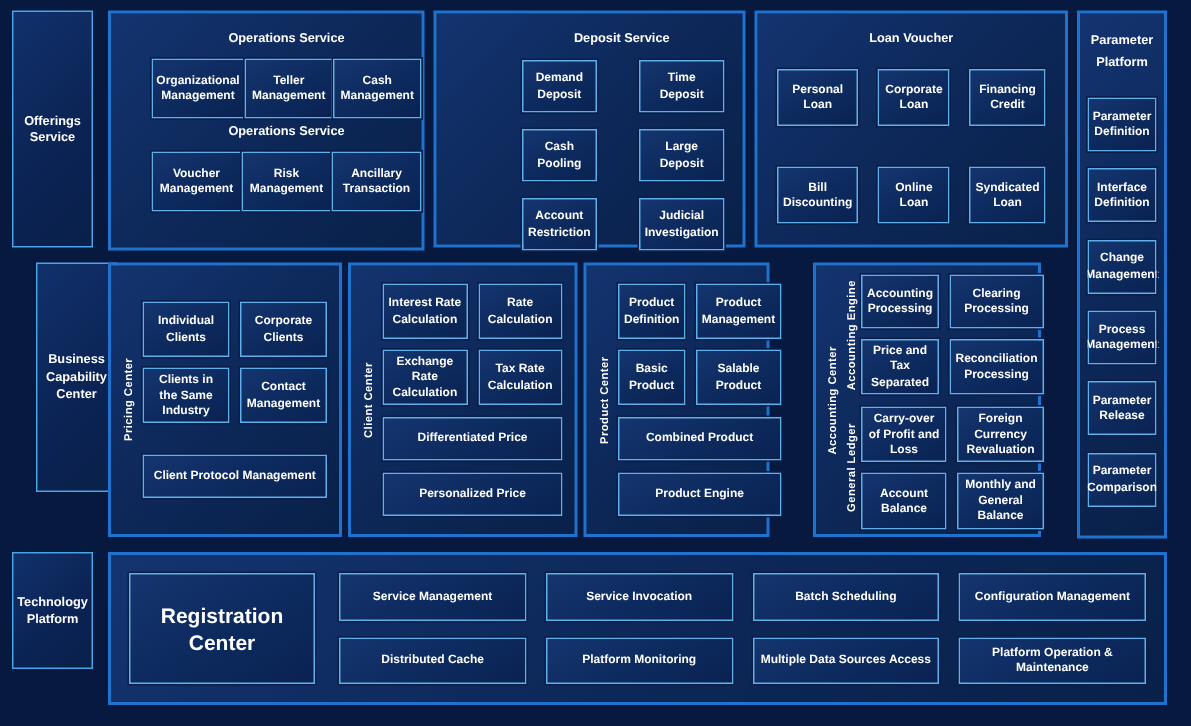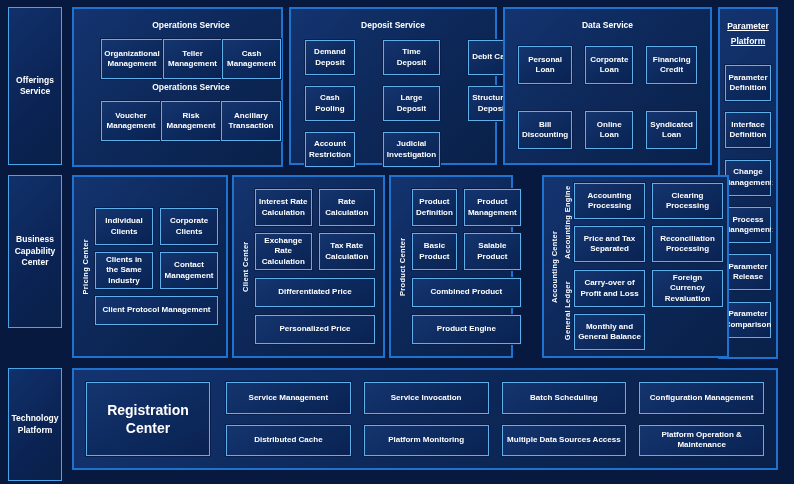--- a/index.html
+++ b/index.html
@@ -4,52 +4,52 @@
 <style>
   html,body{margin:0;padding:0;background:#07193f;}
   .canvas{position:relative;width:794px;height:484px;background:#07193f;overflow:hidden;
           font-family:"Liberation Sans",sans-serif;-webkit-font-smoothing:antialiased;}
   
   .rail{position:absolute;left:8px;width:54px;box-sizing:border-box;
         border:1px solid #4aa4e8;background:linear-gradient(135deg,#11316b 0%,#0b2354 60%,#092049 100%);
         display:flex;align-items:center;justify-content:center;text-align:center;
         color:#fff;font-weight:bold;font-size:8.5px;line-height:1.35;padding:3px;}
   #rail-offerings{top:7px;height:158px;}
-  #rail-business{top:175px;height:153px;}
-  #rail-technology{top:368px;height:113px;}
+  #rail-business{top:175px;height:153px;margin-left:16px;}
+  #rail-technology{top:368px;height:78px;}
   
   .panel{position:absolute;box-sizing:border-box;border:2px solid #1f72cd;
          background:linear-gradient(135deg,#143470 0%,#0d2859 50%,#092149 100%);}
   #ops{left:72px;top:7px;width:211px;height:160px;padding-left:27px;}
-  #dep{left:289px;top:7px;width:208px;height:158px;}
+  #dep{left:289px;top:7px;width:208px;height:158px;padding-left:43px;}
   #loan{left:503px;top:7px;width:209px;height:158px;}
   #param{left:718px;top:7px;width:60px;height:352px;display:flex;flex-direction:column;}
-  #pricing{left:72px;top:175px;width:156px;height:183px;align-items:center;}
+  #pricing{left:72px;top:175px;width:156px;height:183px;}
   #client{left:232px;top:175px;width:153px;height:183px;}
   #product{left:389px;top:175px;width:124px;height:183px;}
-  #accounting{left:542px;top:175px;width:187px;height:183px;display:flex;padding:6px 4px;}
+  #accounting{left:542px;top:175px;width:152px;height:183px;display:flex;padding:6px 4px;}
   #tech{left:72px;top:368px;width:706px;height:102px;display:flex;gap:16px;padding:12px 12px;}
   .panel-title{color:#fff;font-weight:bold;font-size:8.5px;text-align:center;padding-top:11px;}
   
   .box{box-sizing:border-box;border:1px solid #5fb0ea;outline:1px solid #0a1e4a;
        background:linear-gradient(150deg,#15356f 0%,#0d2a5e 55%,#0a2252 100%);
        display:flex;align-items:center;justify-content:center;text-align:center;
        color:#fff;font-weight:bold;font-size:8px;line-height:1.3;padding:2px 3px;}
   
   .ops-row{display:flex;justify-content:space-evenly;margin-top:9px;}
   .ops-row .box{width:62px;height:40px;}
   .ops-sub{color:#fff;font-weight:bold;font-size:8.5px;text-align:center;margin-top:3px;}
   
   .dep-grid{display:grid;grid-template-columns:repeat(3,1fr);gap:11px 28px;padding:10px 14px 0;}
   .dep-grid .box{height:35px;}
   
   .loan-grid{display:grid;grid-template-columns:repeat(3,1fr);gap:27px 13px;padding:16px 13px 0;}
   .loan-grid .box{height:38px;}
   
-  .param-title{color:#fff;font-weight:bold;font-size:8.5px;text-align:center;padding:10px 2px 0;line-height:1.8;text-decoration:underline;}
+  .param-title{color:#fff;font-weight:bold;font-size:8.5px;text-align:center;padding:10px 2px 0;line-height:1.8;}
   .param-stack{flex:1;display:flex;flex-direction:column;justify-content:space-evenly;padding:4px 5px 8px;}
   .param-stack .box{height:36px;}
   
   .mid{display:flex;padding:6px 5px;}
   .vlabel{writing-mode:vertical-rl;transform:rotate(180deg);color:#fff;font-weight:bold;
           font-size:7.5px;width:13px;display:flex;align-items:center;justify-content:center;
           text-align:center;letter-spacing:.3px;}
   .mid-content{flex:1;display:flex;flex-direction:column;justify-content:space-evenly;gap:7px;padding:5px 3px;}
   .grid2{display:grid;grid-template-columns:1fr 1fr;gap:7px;}
   .grid2 .box{height:37px;}
@@ -97,21 +97,21 @@
       <div class="box">Debit Card</div>
       <div class="box">Cash Pooling</div>
       <div class="box">Large Deposit</div>
       <div class="box">Structured Deposit</div>
       <div class="box">Account Restriction</div>
       <div class="box">Judicial Investigation</div>
     </div>
   </div>
 
   <div class="panel" id="loan">
-    <div class="panel-title">Data Service</div>
+    <div class="panel-title">Loan Voucher</div>
     <div class="loan-grid">
       <div class="box">Personal Loan</div>
       <div class="box">Corporate Loan</div>
       <div class="box">Financing Credit</div>
       <div class="box">Bill Discounting</div>
       <div class="box">Online Loan</div>
       <div class="box">Syndicated Loan</div>
     </div>
   </div>
 
@@ -178,20 +178,21 @@
           <div class="box">Clearing Processing</div>
           <div class="box">Price and Tax Separated</div>
           <div class="box">Reconciliation Processing</div>
         </div>
       </div>
       <div class="acct-group">
         <div class="vlabel">General Ledger</div>
         <div class="grid2">
           <div class="box">Carry-over of Profit and Loss</div>
           <div class="box">Foreign Currency Revaluation</div>
+          <div class="box">Account Balance</div>
           <div class="box">Monthly and General Balance</div>
         </div>
       </div>
     </div>
   </div>
 
   <div class="panel" id="tech">
     <div class="box reg">Registration Center</div>
     <div class="tech-grid">
       <div class="tech-row">

